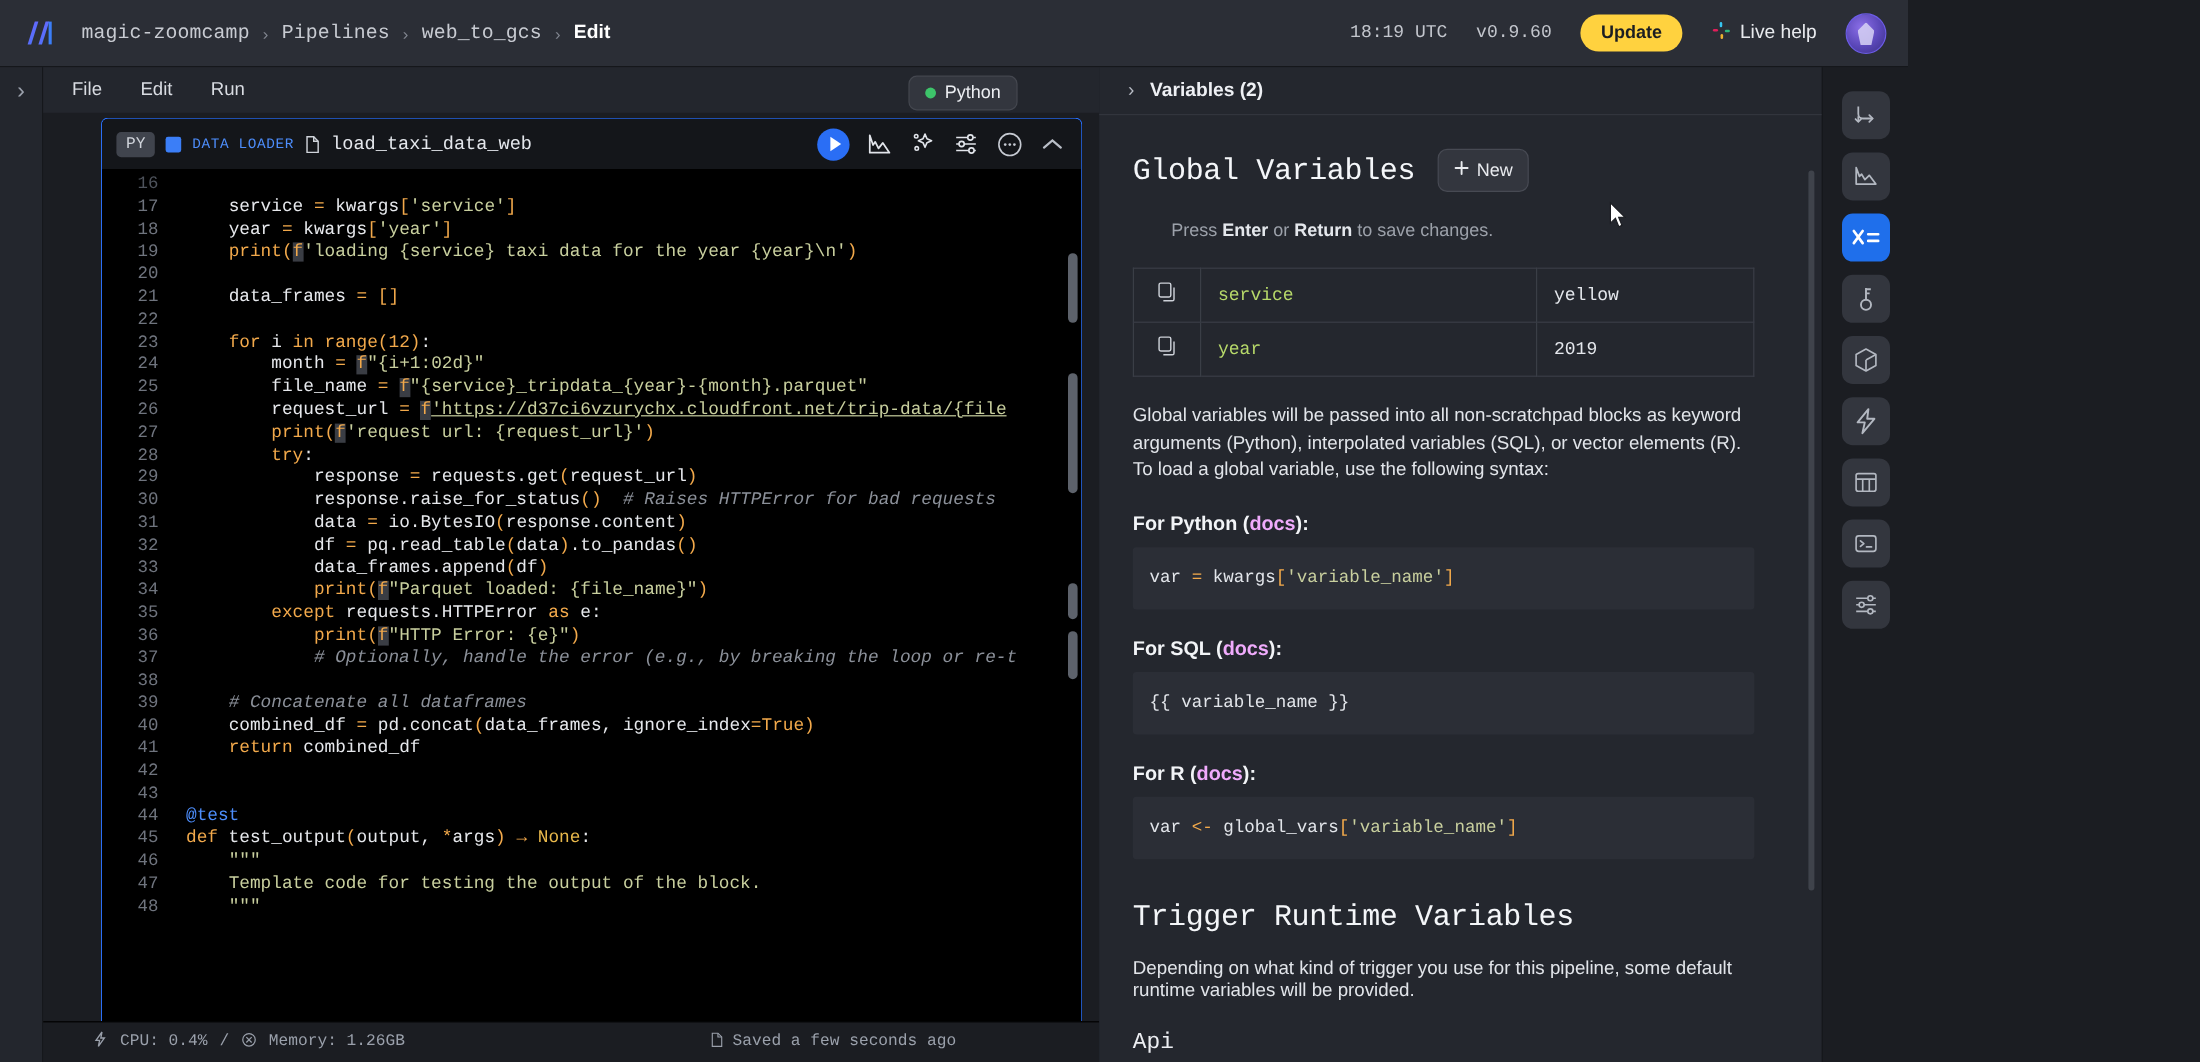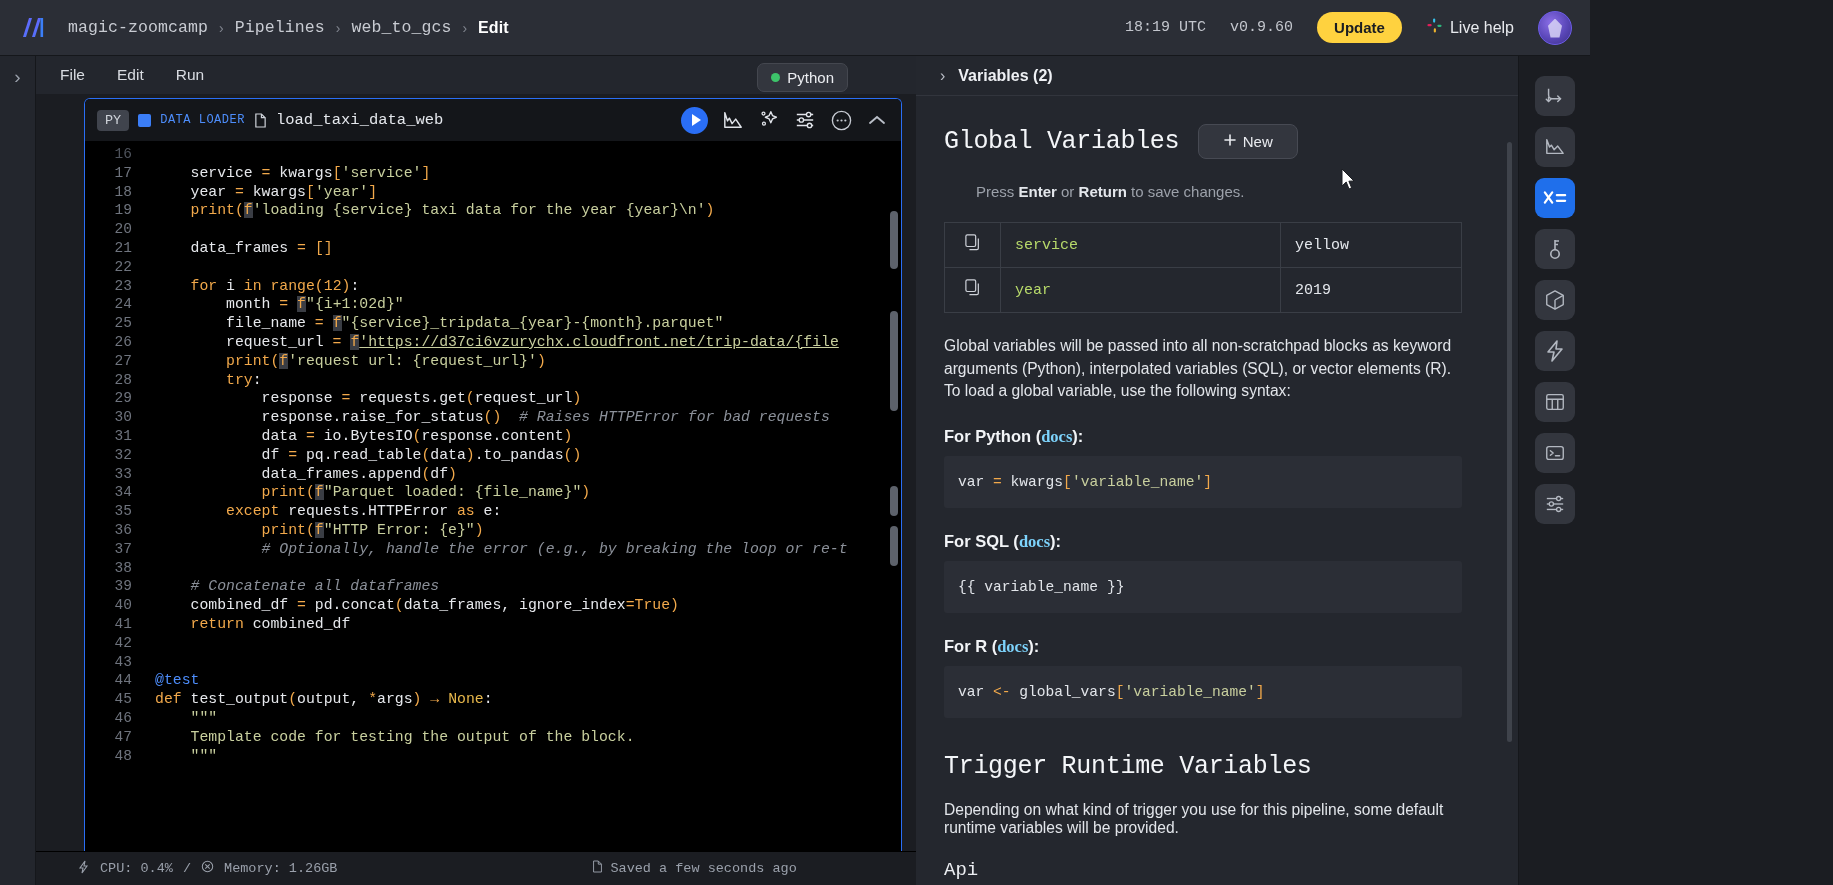--- a/index.html
+++ b/index.html
@@ -129,34 +129,34 @@
   .vars-head .lbl { color: #eef0f4; font-size: 16px; font-weight: bold; }
   .panel-scroll { flex: 1; overflow: hidden; padding: 28px 56px 0 28px; position:relative;}
 
   h2.gv {
     color: #f4f6f9; font-size: 25px; font-family: "Liberation Mono", monospace;
     display: inline-block; vertical-align: middle; font-weight: normal; letter-spacing:-.3px;
   }
   .new-btn {
     display: inline-flex; align-items: center; gap: 6px; vertical-align: middle;
     background: #33363e; border: 1px solid #474a53; border-radius: 8px;
-    color: #e9ebef; font-size: 15px; padding: 8px 24px; margin-left: 14px; cursor: pointer;
+    color: #e9ebef; font-size: 15px; padding: 8px 12px; margin-left: 14px; cursor: pointer;
   }
   .hint { color: #9ca1aa; font-size: 15px; margin-top: 24px; margin-left: 32px; }
   .hint b { color: #e4e7ec; }
 
   table.vars { width: 100%; border-collapse: collapse; margin-top: 22px; }
   table.vars td { border: 1px solid #3a3e46; padding: 11px 14px; font-family: "Liberation Mono", monospace; font-size: 15px; }
   td.c-copy { width: 56px; text-align: center; color: #cdd1d8; }
   td.c-key { width: 280px; color: #b7d96a; }
   td.c-val { color: #e4e7ec; }
 
   .para { color: #e2e5ea; font-size: 15.6px; line-height: 1.45; margin-top: 22px; }
   h3.sec { color: #f2f4f7; font-size: 16.5px; margin-top: 24px; font-weight: bold;}
-  h3.sec a { color: #7dd3fc; text-decoration: none; cursor:pointer;font-family:Liberation Serif, serif;}
+  h3.sec a { color: #f0abfc; text-decoration: none; cursor:pointer;}
   .codebox {
     background: #2b2e36; border-radius: 3px; margin-top: 9px; padding: 18px 14px;
     font-family: "Liberation Mono", monospace; font-size: 14.6px; color: #e2e5ea;
   }
   h2.trig { color: #f4f6f9; font-size: 25px; font-family: "Liberation Mono", monospace; font-weight: normal; margin-top: 34px; letter-spacing:-.3px;}
   .trig-p { color: #e2e5ea; font-size: 15.6px; margin-top: 20px; }
   .trig-item { color: #eceef2; font-size: 19px; font-family: "Liberation Mono", monospace; margin-top: 22px; }
 
   .panel-scrollbar { position: absolute; right: 6px; top: 46px; width: 5px; height: 600px; background: #3f434b; border-radius: 3px;}
 

